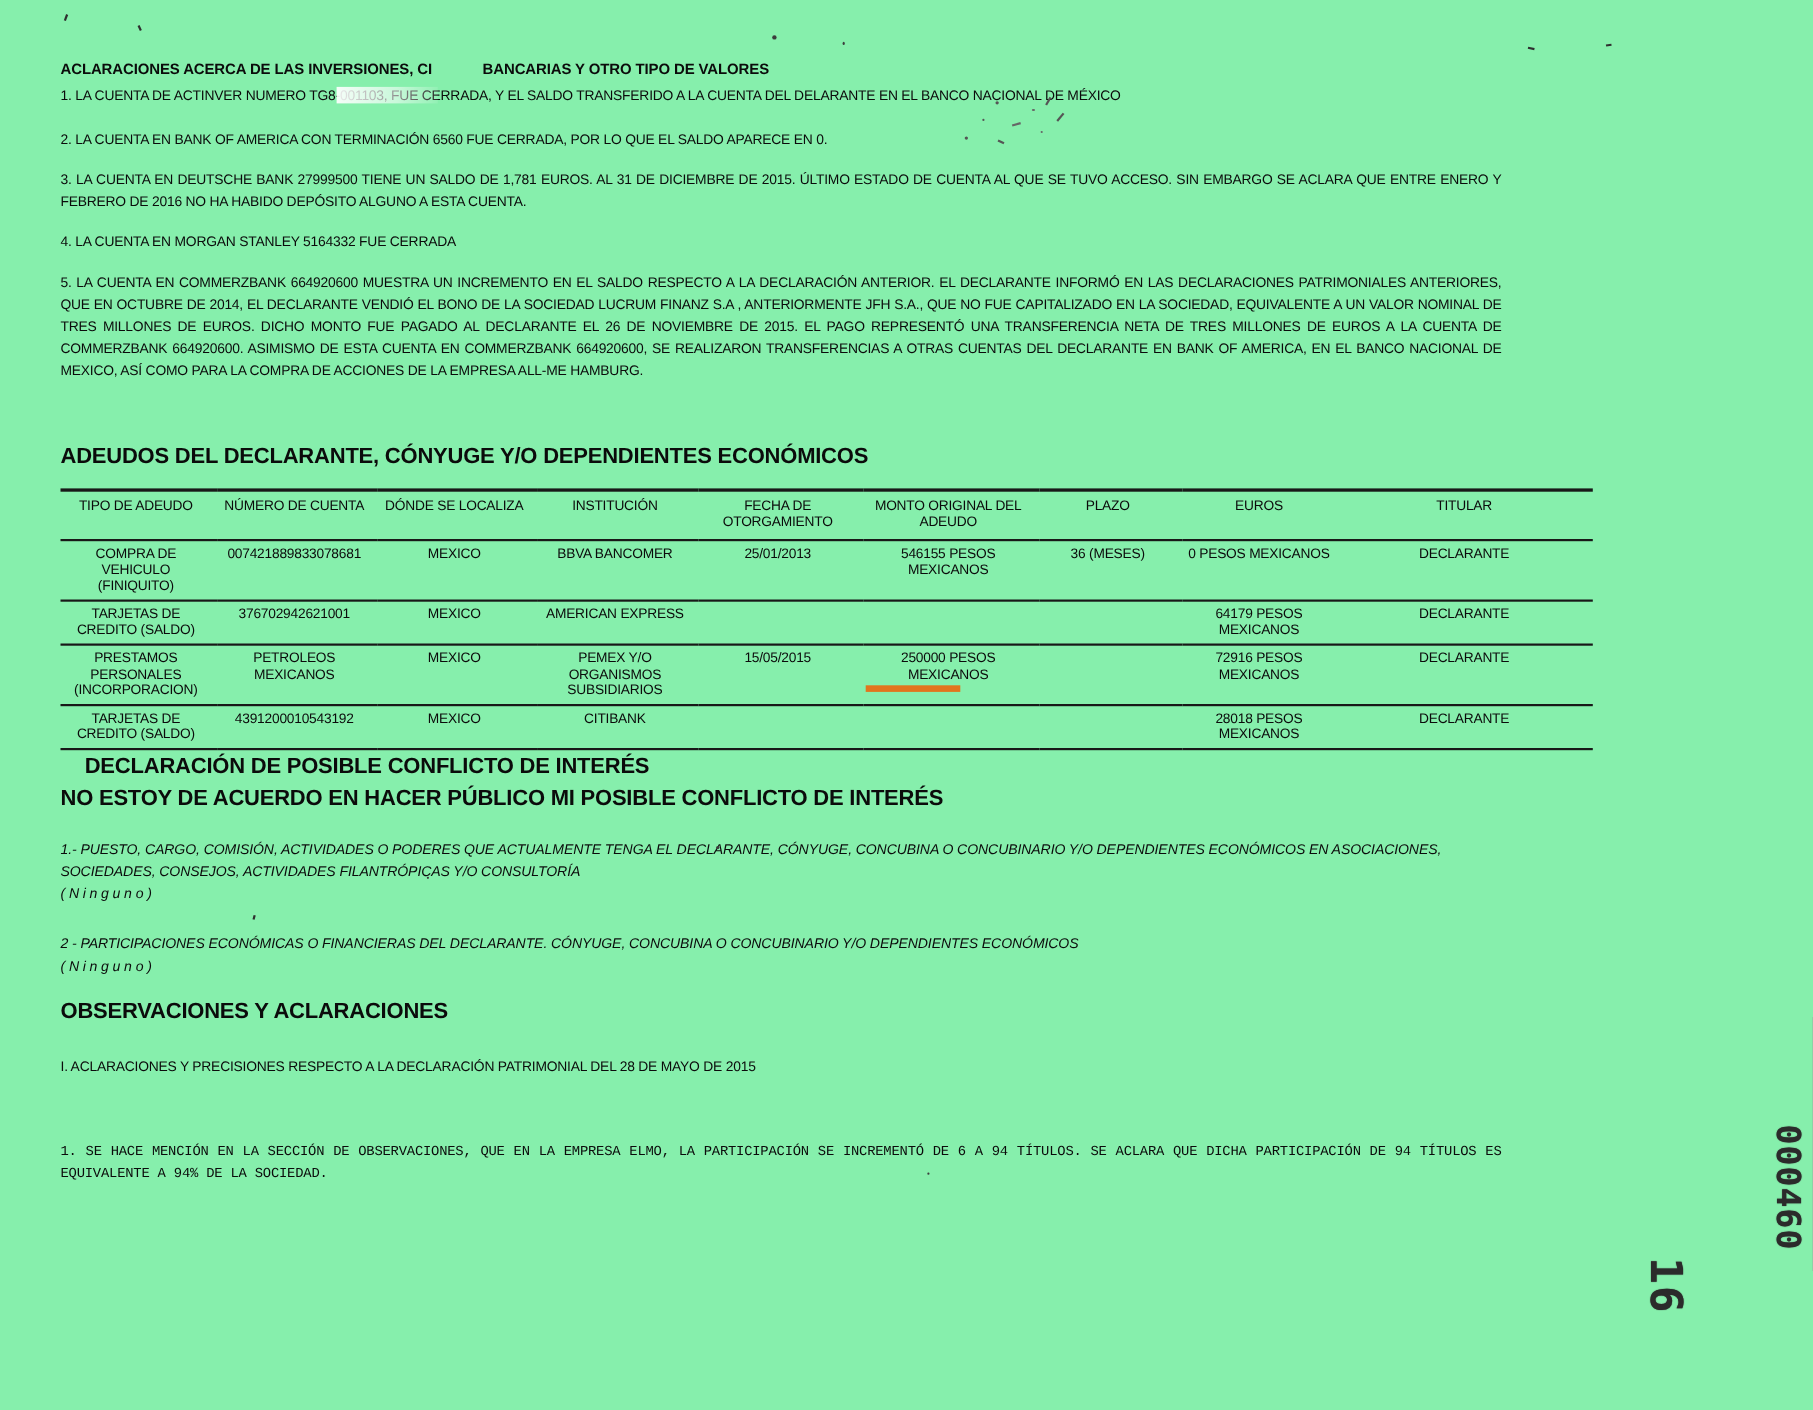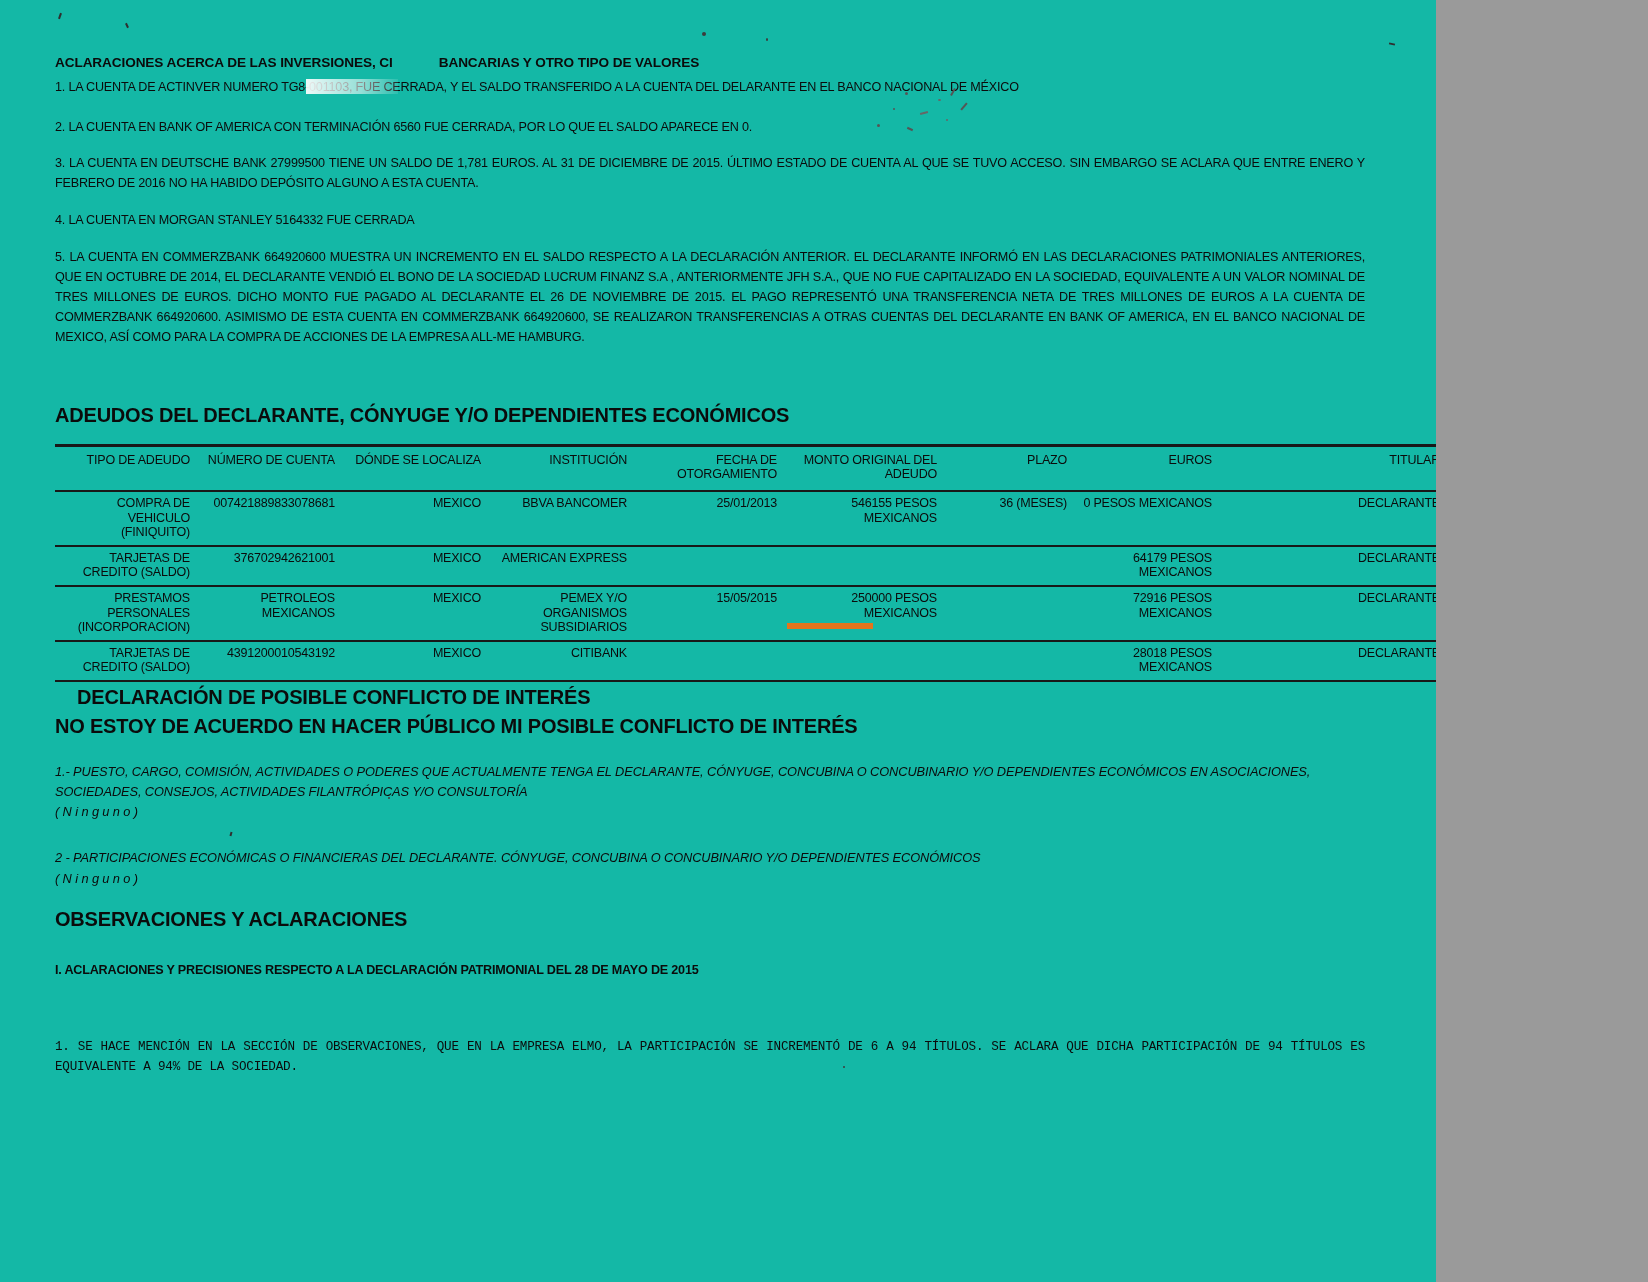--- a/index.html
+++ b/index.html
@@ -1,19 +1,19 @@
 <!DOCTYPE html>
 <html><head>
 <meta charset="utf-8">
 <style>
   html,body { margin:0; padding:0; background:#9a9a9a; }
   .page {
     position:relative;
-    width:1436px; height:1282px;
-    background:#14b8a6;
+    width:1648px; height:1282px;
+    background:#86efac;
     font-family:"Liberation Sans", sans-serif;
     color:#0b0b0b;
     overflow:hidden;
   }
   .abs { position:absolute; }
   .body-text {
     font-size:12.6px;
     line-height:20px;
     letter-spacing:-0.2px;
     width:1310px;
@@ -34,21 +34,21 @@
   
   table.adeudos {
     border-collapse:collapse;
     table-layout:fixed;
     width:1393px;
     font-size:12.5px;
     line-height:14.2px;
     letter-spacing:-0.2px;
   }
   table.adeudos th, table.adeudos td {
-    text-align:right; vertical-align:top;
+    text-align:center; vertical-align:top;
     font-weight:normal;
     padding:4px 8px 6px 2px;
     overflow:hidden;
   }
   table.adeudos thead th { padding-top:6px; padding-bottom:9px; }
   table.adeudos thead tr { border-top:3px solid #181818; border-bottom:2.5px solid #181818; }
   table.adeudos tbody tr { border-bottom:2.5px solid #181818; }
   .hl-bar { width:86px; height:6px; margin-top:3px; background:#e2751d; }
 
   
@@ -187,21 +187,21 @@
     <div class="answer-line">( N i n g u n o )</div>
   </div>
 
   <div class="abs italic-block" style="left:55px; top:848px;">
     <div>2 - PARTICIPACIONES ECONÓMICAS O FINANCIERAS DEL DECLARANTE. CÓNYUGE, CONCUBINA O CONCUBINARIO Y/O DEPENDIENTES ECONÓMICOS</div>
     <div class="answer-line">( N i n g u n o )</div>
   </div>
 
   <div class="abs section-head" style="left:55px; top:908px;">OBSERVACIONES Y ACLARACIONES</div>
 
-  <div class="abs body-text" style="left:55px; top:960px;font-weight:bold;">I. ACLARACIONES Y PRECISIONES RESPECTO A LA DECLARACIÓN PATRIMONIAL DEL 28 DE MAYO DE 2015</div>
+  <div class="abs body-text" style="left:55px; top:960px;">I. ACLARACIONES Y PRECISIONES RESPECTO A LA DECLARACIÓN PATRIMONIAL DEL 28 DE MAYO DE 2015</div>
 
   <div class="abs body-text justify" style="left:55px; top:1037px;font-family:Liberation Mono, monospace;">1. SE HACE MENCIÓN EN LA SECCIÓN DE OBSERVACIONES, QUE EN LA EMPRESA ELMO, LA PARTICIPACIÓN SE INCREMENTÓ DE 6 A 94 TÍTULOS. SE ACLARA QUE DICHA PARTICIPACIÓN DE 94 TÍTULOS ES EQUIVALENTE A 94% DE LA SOCIEDAD.</div>
 
   <div class="abs stamp folio-stamp">000460</div>
   <div class="abs stamp page-number-stamp">16</div>
 
   <div>
     <div class="tick" style="left:59px;  top:13px;  width:2px; height:6px; transform:rotate(20deg);"></div>
     <div class="tick" style="left:126px; top:23px;  width:2px; height:5px; transform:rotate(-25deg);"></div>
     <div class="noise" style="left:702px; top:32px;  width:4px; height:4px;"></div>

